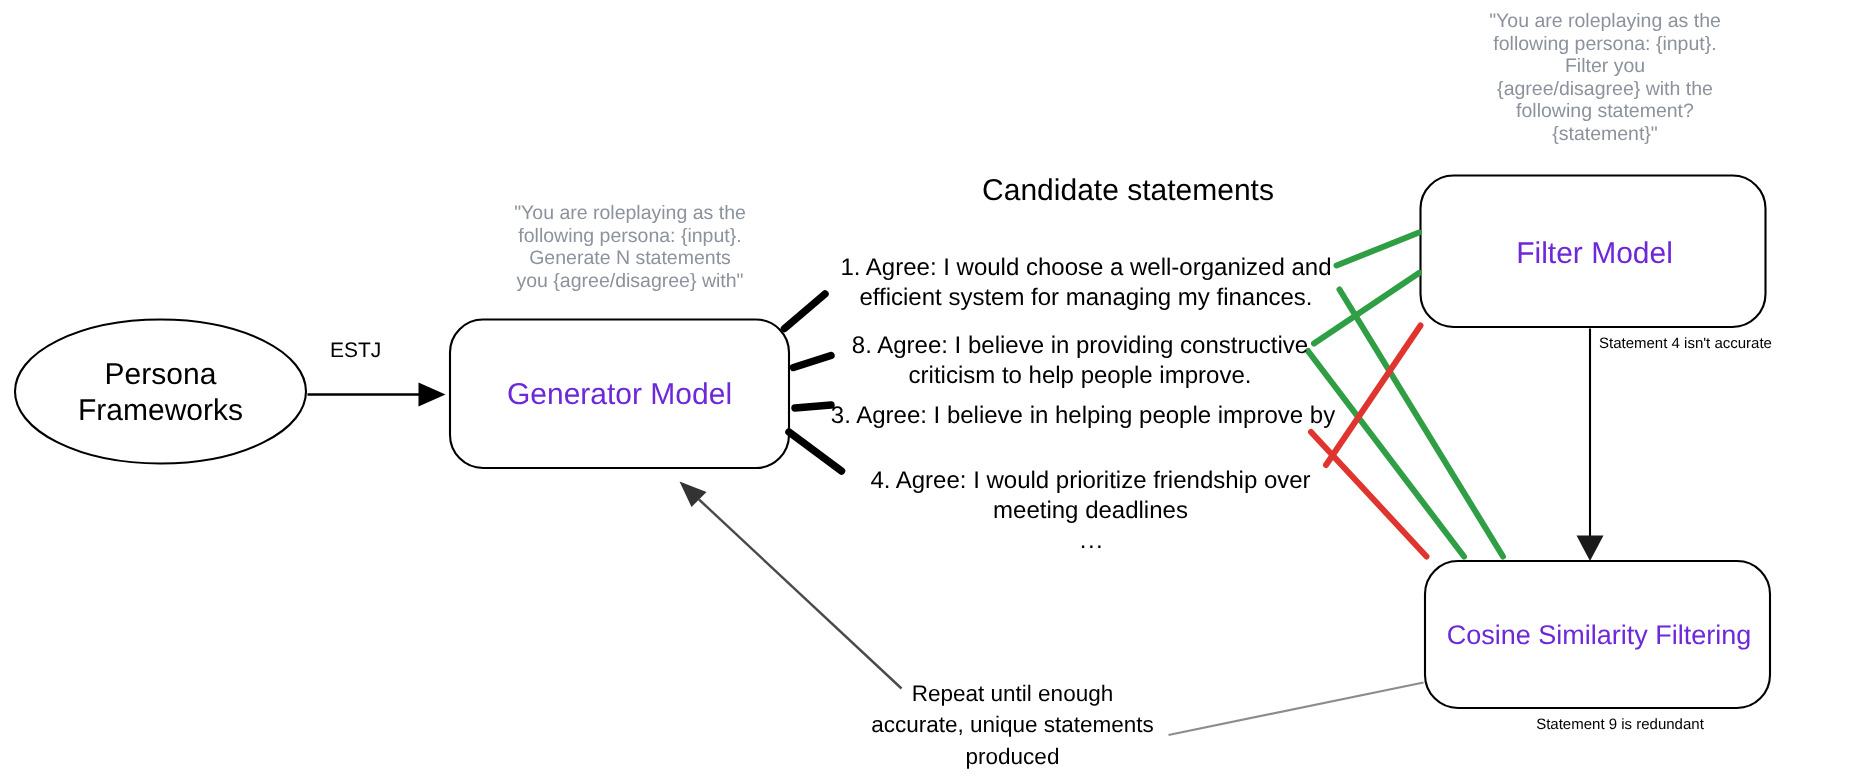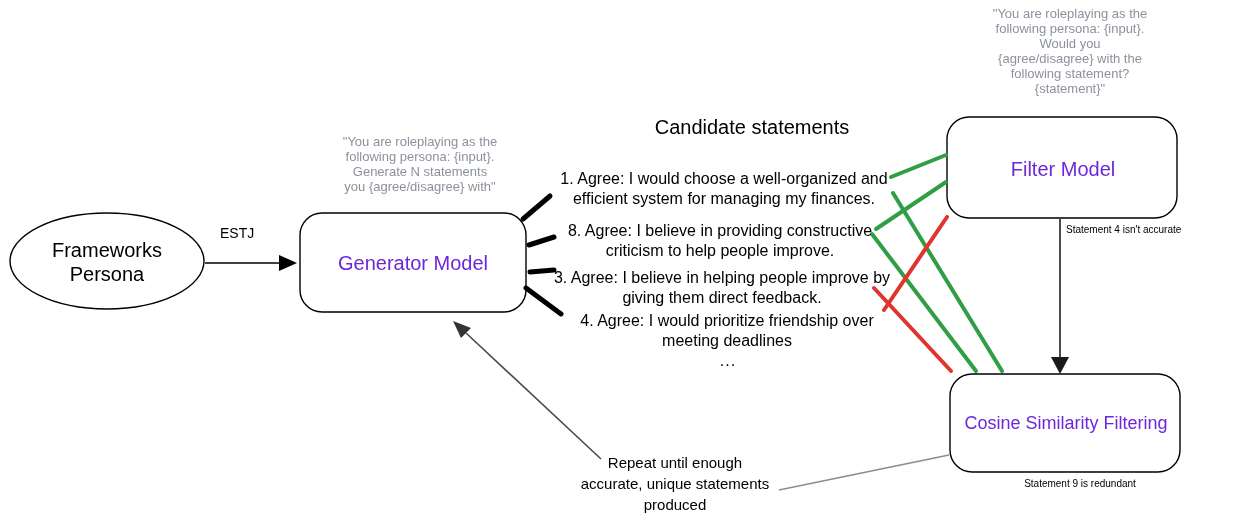--- a/index.html
+++ b/index.html
@@ -52,39 +52,39 @@
     <line x1="1060" y1="219" x2="1060" y2="360" stroke="#000" stroke-width="1.4"></line>
     <polygon points="1060,374 1051,357 1069,357" fill="#1a1a1a"></polygon>
 
     <line x1="601" y1="459" x2="466" y2="333" stroke="#4a4a4a" stroke-width="1.6"></line>
     <polygon points="453,321 471,328 461,338" fill="#333"></polygon>
 
     <line x1="779" y1="490" x2="949" y2="455" stroke="#8c8c8c" stroke-width="1.4"></line>
   </svg>
 
   <div class="abs center" style="left:107px;top:238px">
+    <div class="nowrap" style="font-size:20px;line-height:24px">Persona</div>
     <div class="nowrap" style="font-size:20px;line-height:24px">Frameworks</div>
-    <div class="nowrap" style="font-size:20px;line-height:24px">Persona</div>
   </div>
 
   <div class="abs estj" style="left:220px;top:225px">ESTJ</div>
 
   <div class="abs center prompt" style="left:420px;top:134px">
     <div class="nowrap">"You are roleplaying as the</div>
     <div class="nowrap">following persona: {input}.</div>
     <div class="nowrap">Generate N statements</div>
     <div class="nowrap">you {agree/disagree} with"</div>
   </div>
 
   <div class="abs center boxlabel nowrap" style="left:413px;top:252px;font-size:20px">Generator Model</div>
 
   <div class="abs center prompt" style="left:1070px;top:6px">
     <div class="nowrap">"You are roleplaying as the</div>
     <div class="nowrap">following persona: {input}.</div>
-    <div class="nowrap">Would you</div>
+    <div class="nowrap">Filter you</div>
     <div class="nowrap">{agree/disagree} with the</div>
     <div class="nowrap">following statement?</div>
     <div class="nowrap">{statement}"</div>
   </div>
 
   <div class="abs center boxlabel nowrap" style="left:1063px;top:158px;font-size:20px">Filter Model</div>
 
   <div class="abs note nowrap" style="left:1066px;top:224px">Statement 4 isn't accurate</div>
 
   <div class="abs center boxlabel nowrap" style="left:1066px;top:413px;font-size:18px">Cosine Similarity Filtering</div>
@@ -96,21 +96,20 @@
   <div class="abs center stmt" style="left:724px;top:169px">
     <div class="nowrap">1. Agree: I would choose a well-organized and</div>
     <div class="nowrap">efficient system for managing my finances.</div>
   </div>
   <div class="abs center stmt" style="left:720px;top:221px">
     <div class="nowrap">8. Agree: I believe in providing constructive</div>
     <div class="nowrap">criticism to help people improve.</div>
   </div>
   <div class="abs center stmt" style="left:722px;top:268px">
     <div class="nowrap">3. Agree: I believe in helping people improve by</div>
-    <div class="nowrap">giving them direct feedback.</div>
   </div>
   <div class="abs center stmt" style="left:727px;top:311px">
     <div class="nowrap">4. Agree: I would prioritize friendship over</div>
     <div class="nowrap">meeting deadlines</div>
   </div>
   <div class="abs center ellipsis nowrap" style="left:728px;top:352px">...</div>
 
   <div class="abs center repeat" style="left:675px;top:452px">
     <div class="nowrap">Repeat until enough</div>
     <div class="nowrap">accurate, unique statements</div>

